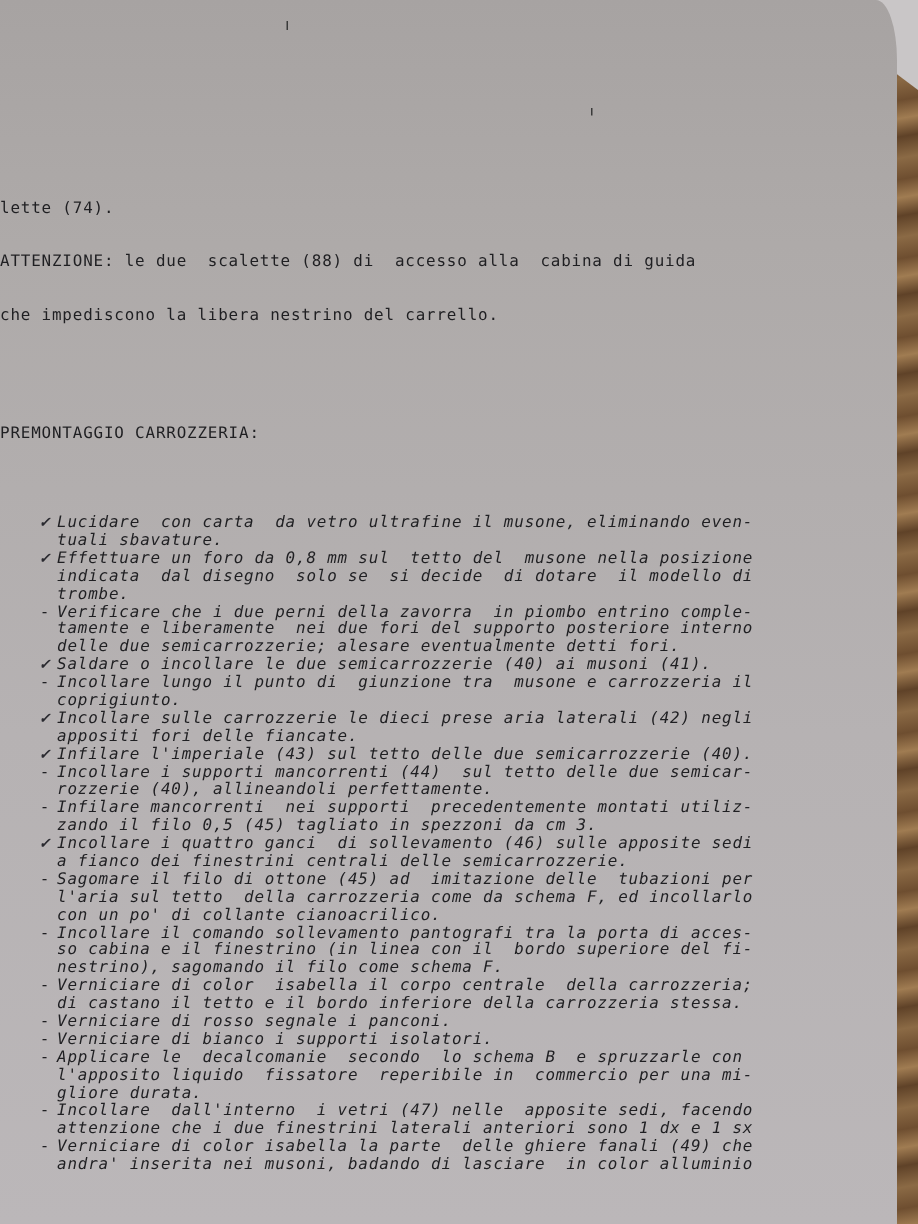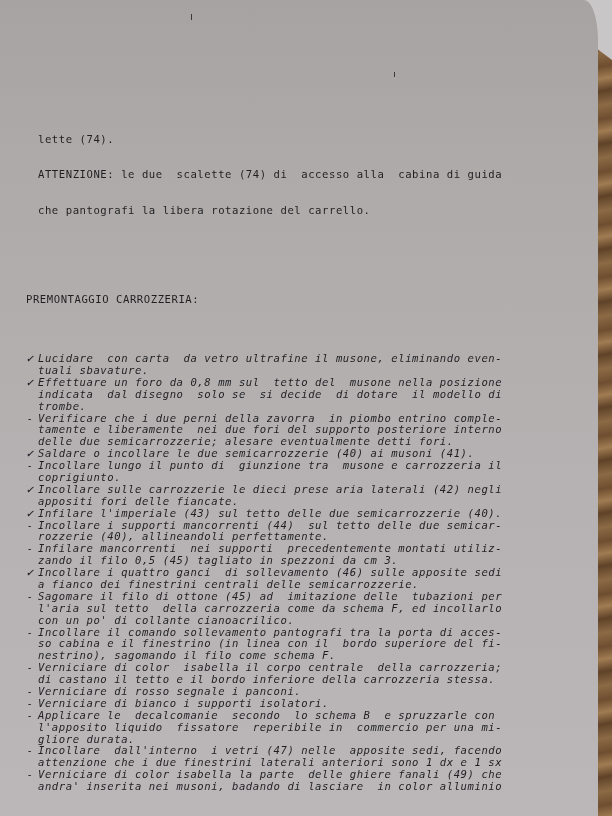--- a/index.html
+++ b/index.html
@@ -49,63 +49,61 @@
       line-height: 11.9px;
       color: #1f1f22;
       letter-spacing: 0.55px;
       white-space: pre;
     }
     .line {
       display: block;
       height: 11.9px;
     }
     .heading {
-      margin-top: 18px;
+      margin-top: 8px;
       margin-bottom: 11px;
-      padding-left: 26px;
     }
     .item {
       display: block;
       position: relative;
       padding-left: 38px;
     }
     .bullet {
       position: absolute;
       left: 24px;
       top: 0;
       width: 12px;
       text-align: center;
     }
     .bullet.check {
       font-style: italic;
       font-weight: bold;
       color: #2a2a30;
     }
     .intro {
-      padding-left: 38px;
     }
     .sub-line {
       display: block;
       font-style: italic;
     }
   </style>
 </head>
 <body>
 
 <div class="wood"></div>
 <div class="paper-corner"></div>
 
 <div class="page">
   <div class="speck" style="left:191px; top:14px;"></div>
   <div class="speck" style="left:394px; top:72px; height:5px;"></div>
 
   <div class="content">
     <div class="intro">
       <span class="line">lette (74).</span>
-      <span class="line">ATTENZIONE: le due  scalette (74) di  accesso alla  cabina di guida</span>
-      <span class="line">che pantografi la libera rotazione del carrello.</span>
+      <span class="line">ATTENZIONE: le due  scalette (88) di  accesso alla  cabina di guida</span>
+      <span class="line">che impediscono la libera nestrino del carrello.</span>
     </div>
 
     <div class="heading line">PREMONTAGGIO CARROZZERIA:</div>
 
     <div id="items"><div class="item"><span class="bullet check">✓</span><span class="line sub-line">Lucidare  con carta  da vetro ultrafine il musone, eliminando even-</span><span class="line sub-line">tuali sbavature.</span></div><div class="item"><span class="bullet check">✓</span><span class="line sub-line">Effettuare un foro da 0,8 mm sul  tetto del  musone nella posizione</span><span class="line sub-line">indicata  dal disegno  solo se  si decide  di dotare  il modello di</span><span class="line sub-line">trombe.</span></div><div class="item"><span class="bullet">-</span><span class="line sub-line">Verificare che i due perni della zavorra  in piombo entrino comple-</span><span class="line sub-line">tamente e liberamente  nei due fori del supporto posteriore interno</span><span class="line sub-line">delle due semicarrozzerie; alesare eventualmente detti fori.</span></div><div class="item"><span class="bullet check">✓</span><span class="line sub-line">Saldare o incollare le due semicarrozzerie (40) ai musoni (41).</span></div><div class="item"><span class="bullet">-</span><span class="line sub-line">Incollare lungo il punto di  giunzione tra  musone e carrozzeria il</span><span class="line sub-line">coprigiunto.</span></div><div class="item"><span class="bullet check">✓</span><span class="line sub-line">Incollare sulle carrozzerie le dieci prese aria laterali (42) negli</span><span class="line sub-line">appositi fori delle fiancate.</span></div><div class="item"><span class="bullet check">✓</span><span class="line sub-line">Infilare l'imperiale (43) sul tetto delle due semicarrozzerie (40).</span></div><div class="item"><span class="bullet">-</span><span class="line sub-line">Incollare i supporti mancorrenti (44)  sul tetto delle due semicar-</span><span class="line sub-line">rozzerie (40), allineandoli perfettamente.</span></div><div class="item"><span class="bullet">-</span><span class="line sub-line">Infilare mancorrenti  nei supporti  precedentemente montati utiliz-</span><span class="line sub-line">zando il filo 0,5 (45) tagliato in spezzoni da cm 3.</span></div><div class="item"><span class="bullet check">✓</span><span class="line sub-line">Incollare i quattro ganci  di sollevamento (46) sulle apposite sedi</span><span class="line sub-line">a fianco dei finestrini centrali delle semicarrozzerie.</span></div><div class="item"><span class="bullet">-</span><span class="line sub-line">Sagomare il filo di ottone (45) ad  imitazione delle  tubazioni per</span><span class="line sub-line">l'aria sul tetto  della carrozzeria come da schema F, ed incollarlo</span><span class="line sub-line">con un po' di collante cianoacrilico.</span></div><div class="item"><span class="bullet">-</span><span class="line sub-line">Incollare il comando sollevamento pantografi tra la porta di acces-</span><span class="line sub-line">so cabina e il finestrino (in linea con il  bordo superiore del fi-</span><span class="line sub-line">nestrino), sagomando il filo come schema F.</span></div><div class="item"><span class="bullet">-</span><span class="line sub-line">Verniciare di color  isabella il corpo centrale  della carrozzeria;</span><span class="line sub-line">di castano il tetto e il bordo inferiore della carrozzeria stessa.</span></div><div class="item"><span class="bullet">-</span><span class="line sub-line">Verniciare di rosso segnale i panconi.</span></div><div class="item"><span class="bullet">-</span><span class="line sub-line">Verniciare di bianco i supporti isolatori.</span></div><div class="item"><span class="bullet">-</span><span class="line sub-line">Applicare le  decalcomanie  secondo  lo schema B  e spruzzarle con</span><span class="line sub-line">l'apposito liquido  fissatore  reperibile in  commercio per una mi-</span><span class="line sub-line">gliore durata.</span></div><div class="item"><span class="bullet">-</span><span class="line sub-line">Incollare  dall'interno  i vetri (47) nelle  apposite sedi, facendo</span><span class="line sub-line">attenzione che i due finestrini laterali anteriori sono 1 dx e 1 sx</span></div><div class="item"><span class="bullet">-</span><span class="line sub-line">Verniciare di color isabella la parte  delle ghiere fanali (49) che</span><span class="line sub-line">andra' inserita nei musoni, badando di lasciare  in color alluminio</span></div></div>
   </div>
 </div>
 
 </body></html>

